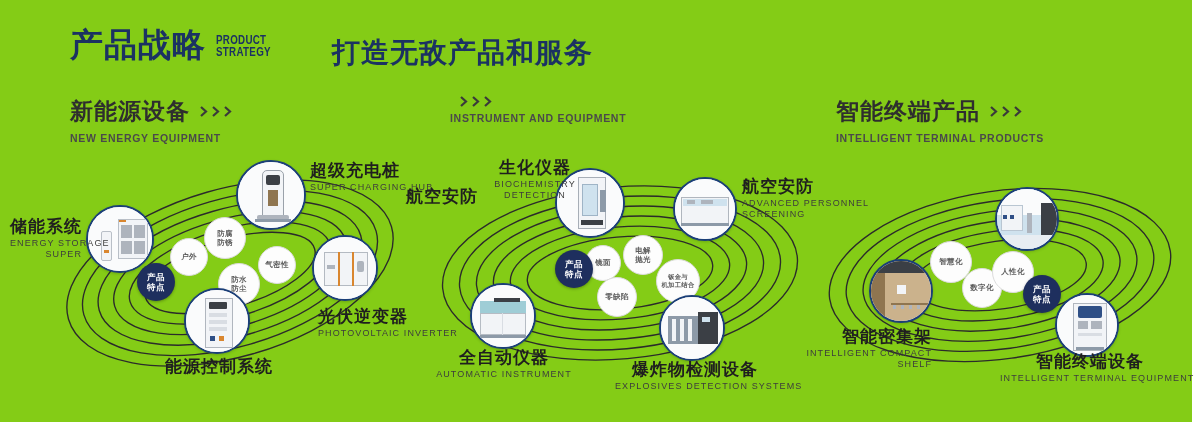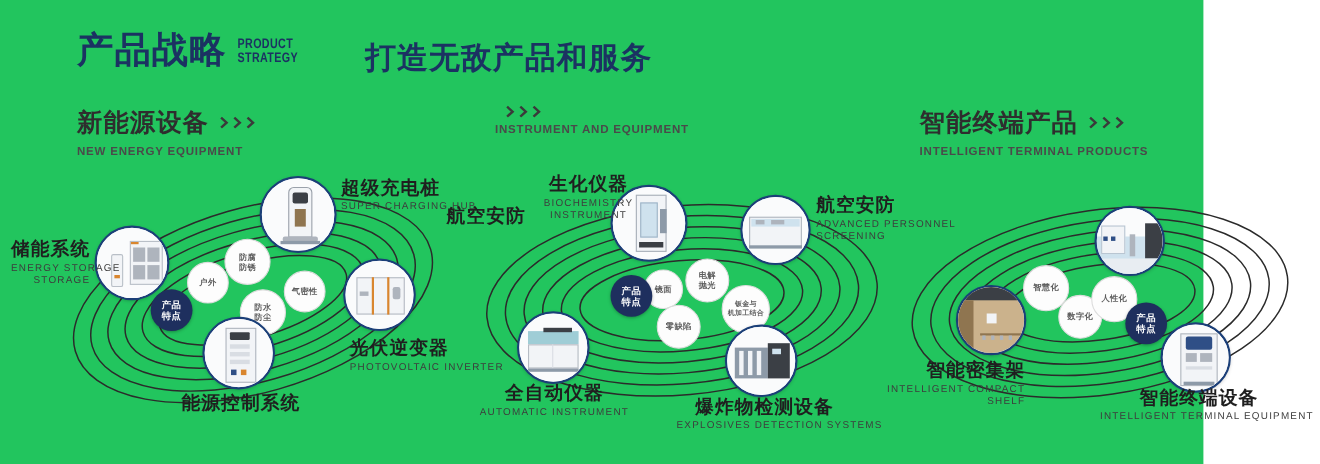--- a/index.html
+++ b/index.html
@@ -3,22 +3,22 @@
 <meta charset="utf-8">
 <style>
   * { box-sizing: border-box; margin: 0; padding: 0; }
   html, body {
     width: 1200px; height: 422px;
     background: #ffffff;
     font-family: "Liberation Sans", "DejaVu Sans", sans-serif;
     overflow: hidden;
   }
   #page {
-    position: relative; width: 1094px; height: 422px;
-    background: #22c55e;
+    position: relative; width: 1192px; height: 422px;
+    background: #84cc16;
   }
 
   
   .hdr { position: absolute; left: 70px; top: 28px; display: flex; align-items: flex-end; }
   .hdr-cn {
     font-size: 33px; font-weight: 700; color: #1b3262;
     letter-spacing: 1px; line-height: 1; white-space: nowrap;
   }
   .hdr-en {
     margin-left: 10px; margin-bottom: 2px;
@@ -217,21 +217,21 @@
         <div class="mach gy" style="position:absolute;left:33px;top:34px;width:11px;height:13px;"></div>
         <div class="mach gy" style="position:absolute;left:46px;top:34px;width:11px;height:13px;"></div>
         <div class="mach or" style="position:absolute;left:31px;top:13px;width:7px;height:2px;"></div>
         <div class="mach lt" style="position:absolute;left:13px;top:24px;width:11px;height:30px;border:1px solid #b9bfc7;border-radius:2px;"></div>
         <div class="mach or" style="position:absolute;left:16px;top:43px;width:5px;height:3px;"></div>
       </div>
     </div>
     <div class="cap rightal" style="left:-30px; top:62px; width:72px;">
       <div class="cap-cn">储能系统</div>
       <div class="cap-en">ENERGY STORAGE</div>
-      <div class="cap-en" style="margin-top:0">STORAGE</div>
+      <div class="cap-en" style="margin-top:0">SUPER</div>
     </div>
 
     <div class="node" style="left:196px; top:5px; width:70px; height:70px;">
       <div class="art">
         <div class="mach wh" style="left:0;top:0;width:100%;height:100%;"></div>
         <div class="mach lt" style="position:absolute;left:24px;top:8px;width:22px;height:46px;border:1px solid #9aa1aa;border-radius:5px 5px 0 0;"></div>
         <div class="mach blk" style="position:absolute;left:28px;top:13px;width:14px;height:10px;border-radius:2px;"></div>
         <div class="mach dtan" style="position:absolute;left:30px;top:28px;width:10px;height:16px;"></div>
         <div class="mach gy" style="position:absolute;left:19px;top:53px;width:32px;height:5px;border-radius:2px;"></div>
         <div class="mach gr" style="position:absolute;left:17px;top:57px;width:36px;height:3px;"></div>
@@ -318,21 +318,21 @@
         <div class="mach wh" style="left:0;top:0;width:100%;height:100%;"></div>
         <div class="mach lt" style="position:absolute;left:21px;top:7px;width:28px;height:52px;border:1px solid #a7aeb7;"></div>
         <div class="mach sky" style="position:absolute;left:25px;top:14px;width:16px;height:32px;border:1px solid #9fb4c6;"></div>
         <div class="mach gr" style="position:absolute;left:43px;top:20px;width:6px;height:22px;"></div>
         <div class="mach blk" style="position:absolute;left:24px;top:50px;width:22px;height:5px;"></div>
       </div>
     </div>
     <div class="cap center" style="left:50px; top:3px; width:130px;">
       <div class="cap-cn">生化仪器</div>
       <div class="cap-en">BIOCHEMISTRY</div>
-      <div class="cap-en" style="margin-top:0">INSTRUMENT</div>
+      <div class="cap-en" style="margin-top:0">DETECTION</div>
     </div>
 
     <div class="node" style="left:253px; top:22px; width:64px; height:64px;">
       <div class="art">
         <div class="mach wh" style="left:0;top:0;width:100%;height:100%;"></div>
         <div class="mach lt" style="position:absolute;left:6px;top:18px;width:48px;height:28px;border:1px solid #b0b6be;"></div>
         <div class="mach sky" style="position:absolute;left:8px;top:20px;width:44px;height:7px;"></div>
         <div class="mach gy" style="position:absolute;left:12px;top:21px;width:8px;height:4px;"></div>
         <div class="mach gy" style="position:absolute;left:26px;top:21px;width:12px;height:4px;"></div>
         <div class="mach gr" style="position:absolute;left:6px;top:44px;width:48px;height:3px;"></div>

